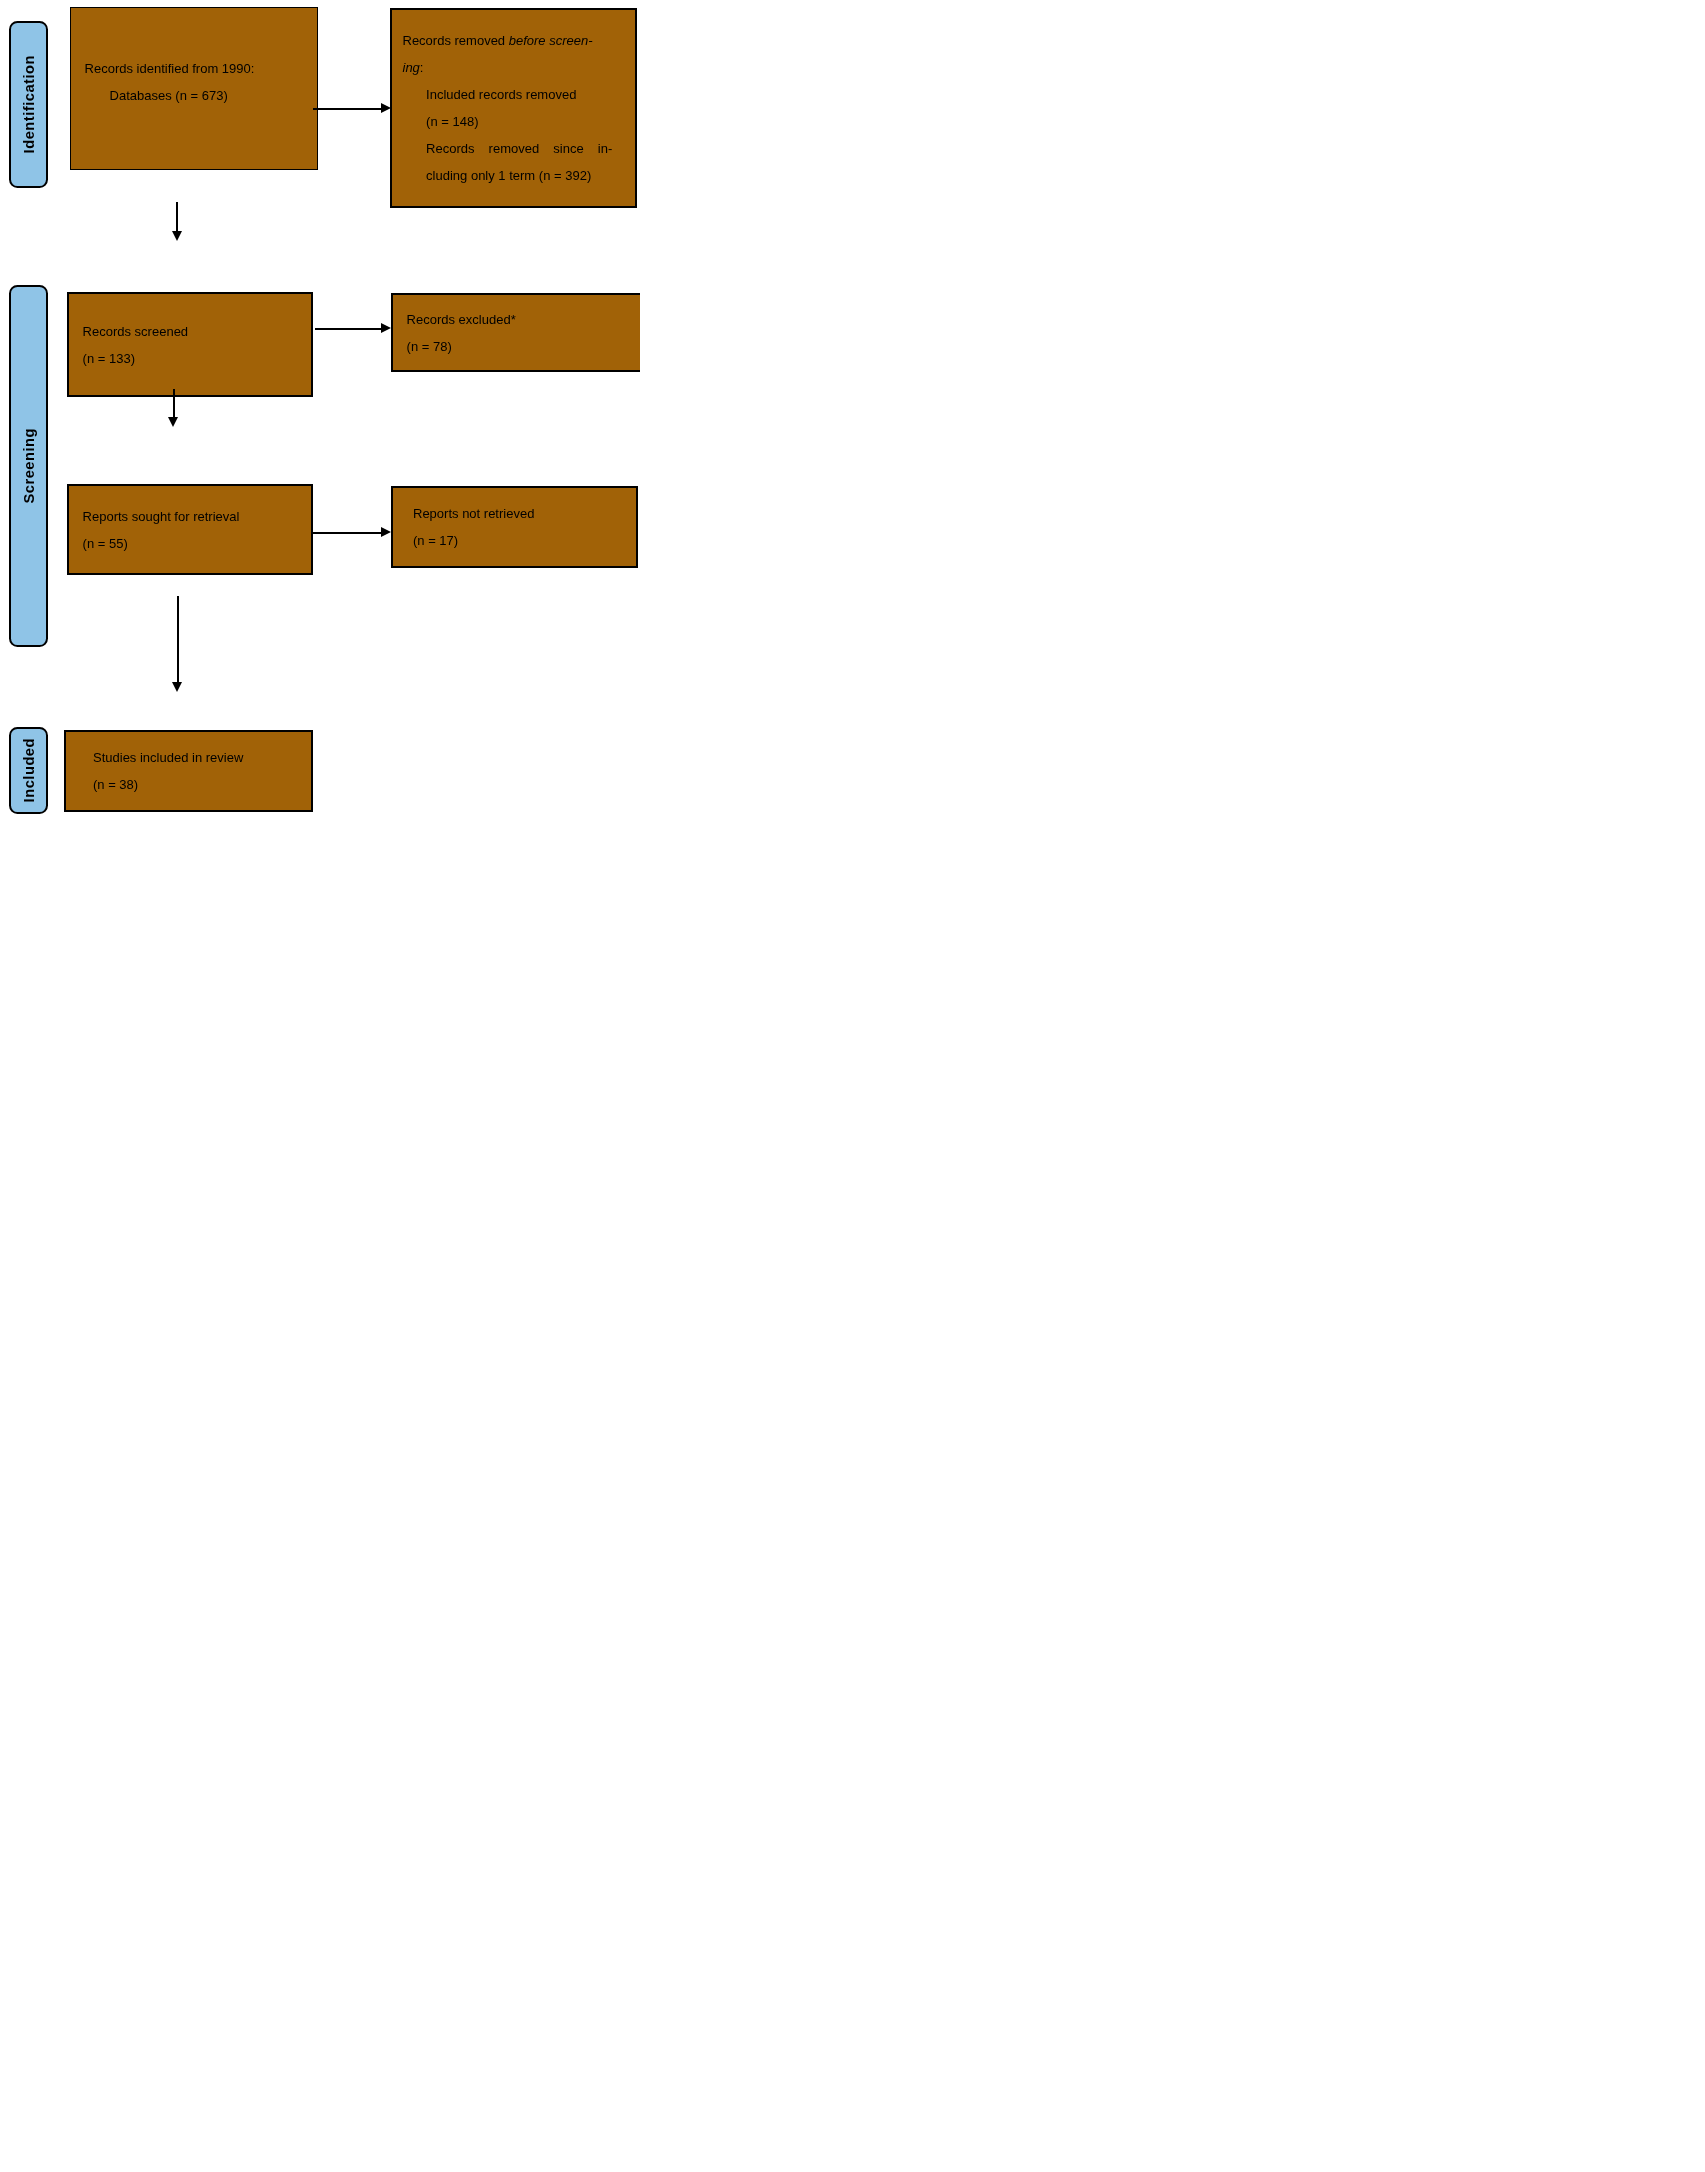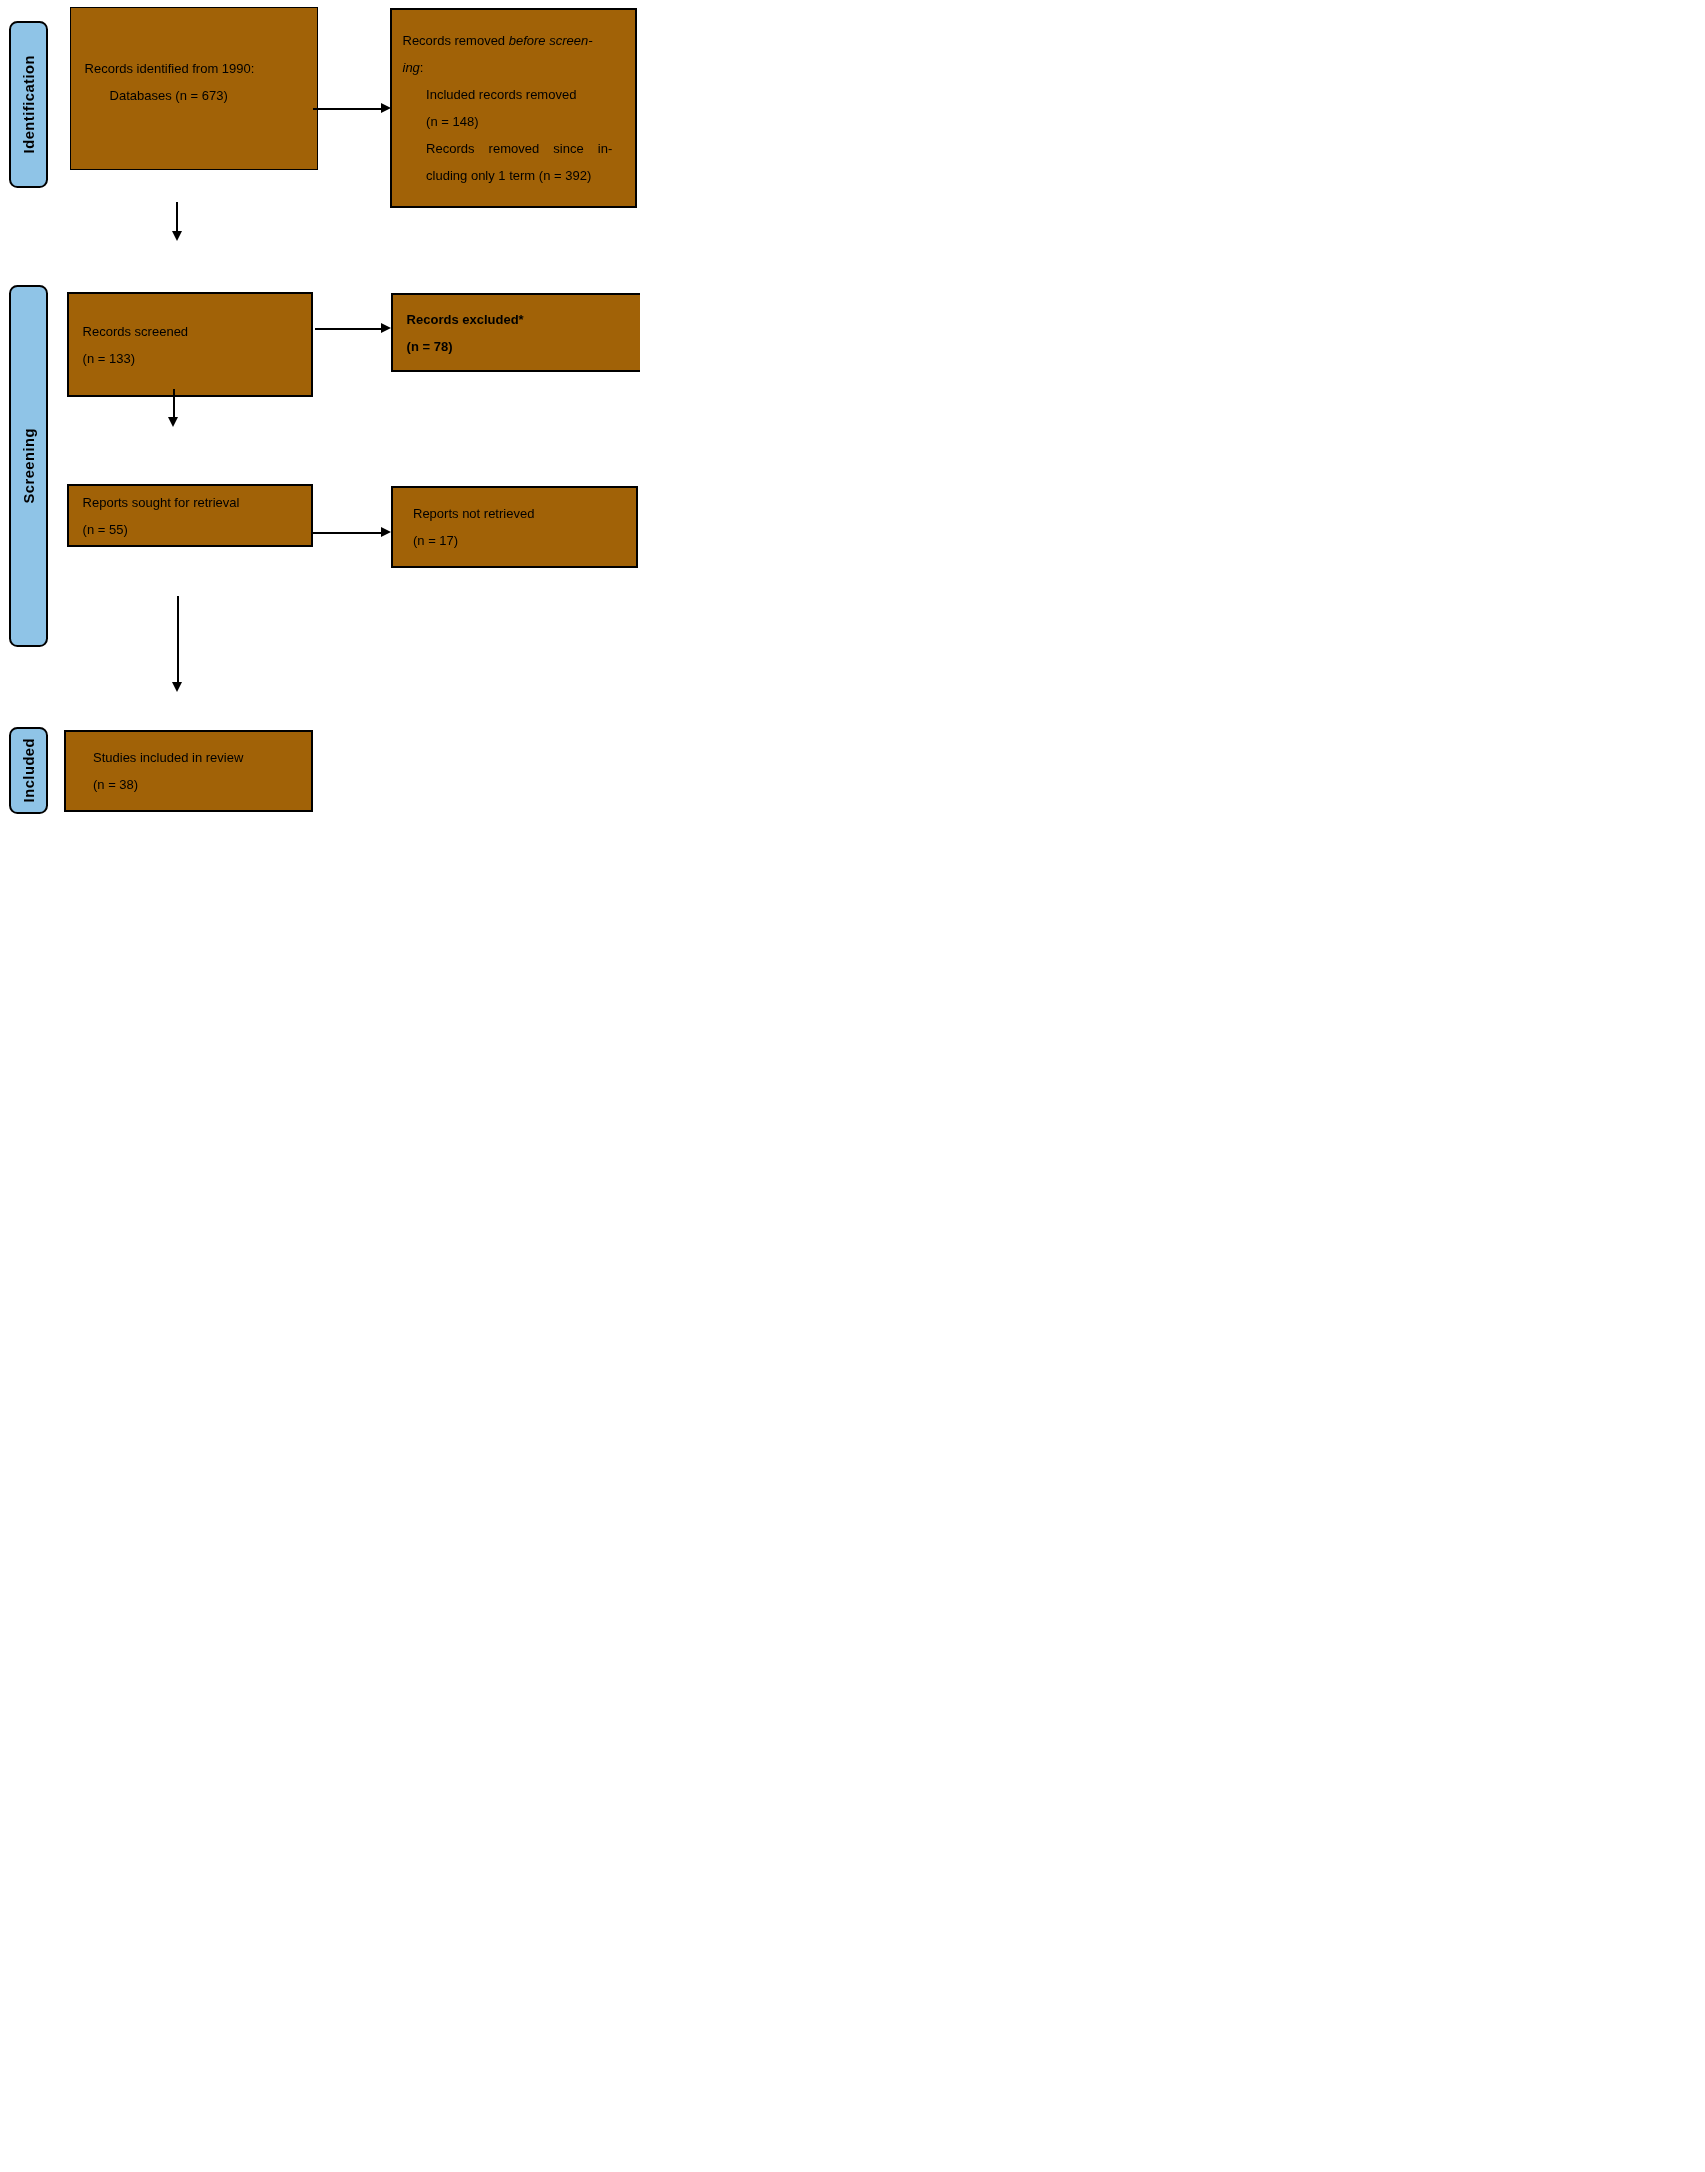--- a/index.html
+++ b/index.html
@@ -108,26 +108,26 @@
     <div class="item">(n = 148)</div>
     <div class="item spread">Records removed since in-</div>
     <div class="item">cluding only 1 term (n = 392)</div>
   </div>
 
   <div class="fbox" style="left:67px; top:292px; width:246px; height:105px;">
     <div>Records screened</div>
     <div>(n = 133)</div>
   </div>
 
-  <div class="fbox" style="left:391px; top:293px; width:272px; height:79px;font-weight:bold;">
+  <div class="fbox" style="left:391px; top:293px; width:272px; height:79px;">
     <div>Records excluded*</div>
     <div>(n = 78)</div>
   </div>
 
-  <div class="fbox" style="left:67px; top:484px; width:246px; height:63px;">
+  <div class="fbox" style="left:67px; top:484px; width:246px; height:91px;">
     <div>Reports sought for retrieval</div>
     <div>(n = 55)</div>
   </div>
 
   <div class="fbox" style="left:391px; top:486px; width:247px; height:82px;padding-left:20px;">
     <div>Reports not retrieved</div>
     <div>(n = 17)</div>
   </div>
 
   <div class="fbox" style="left:64px; top:730px; width:249px; height:82px;padding-left:27px;">

